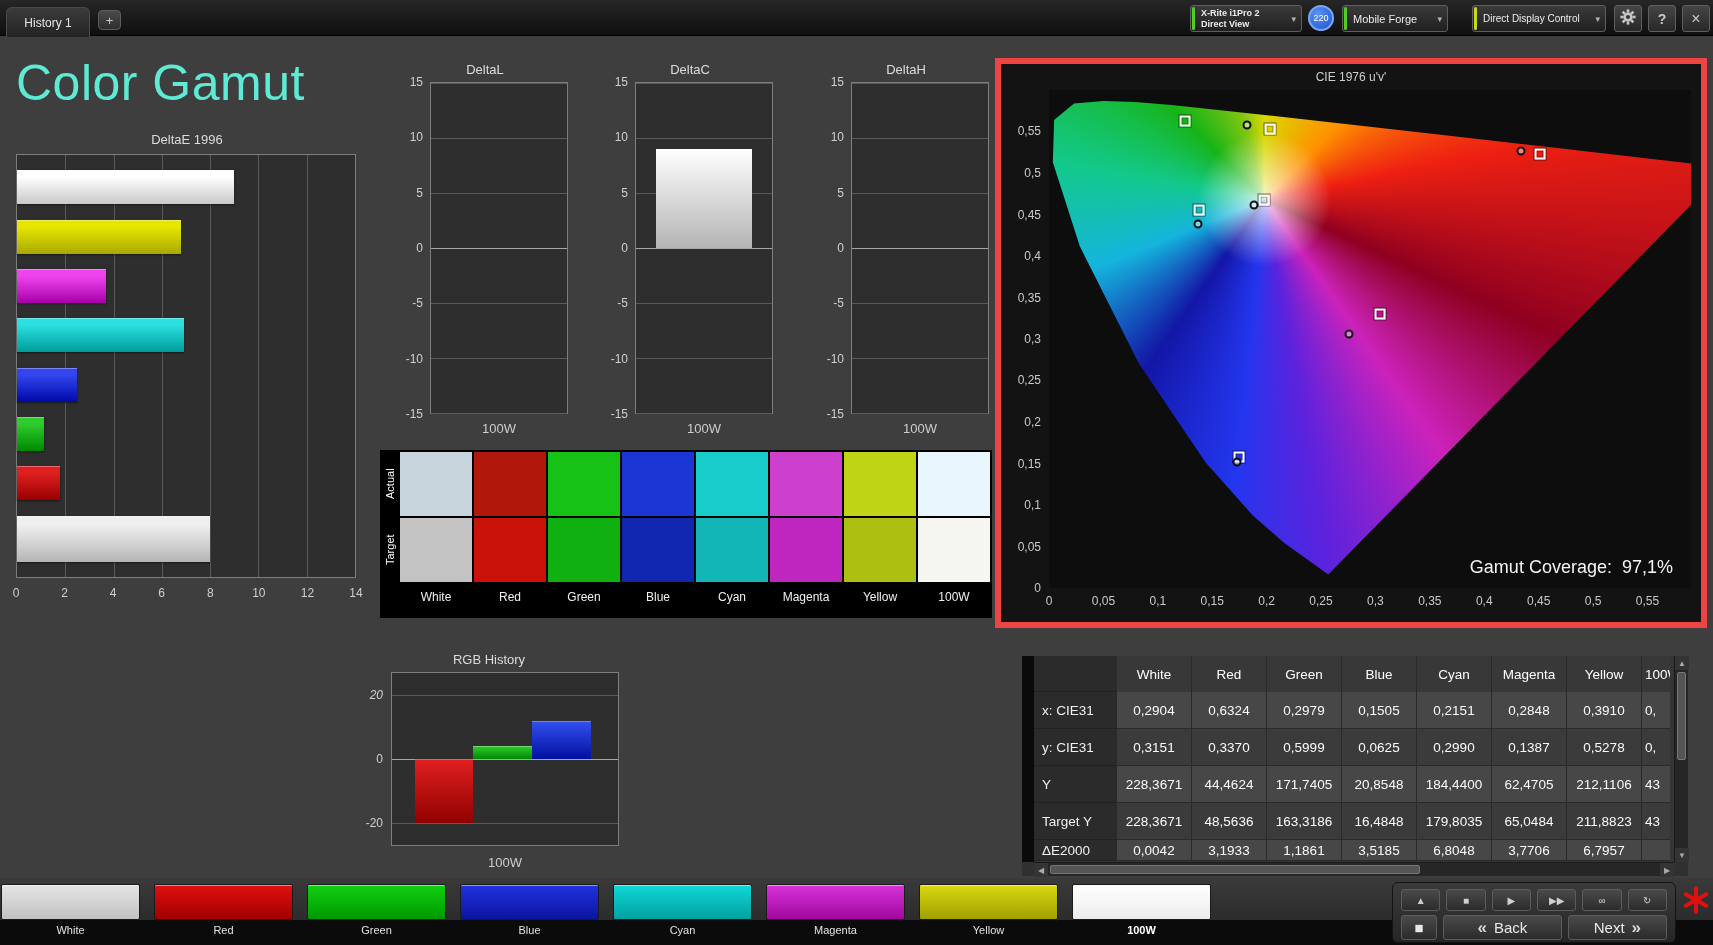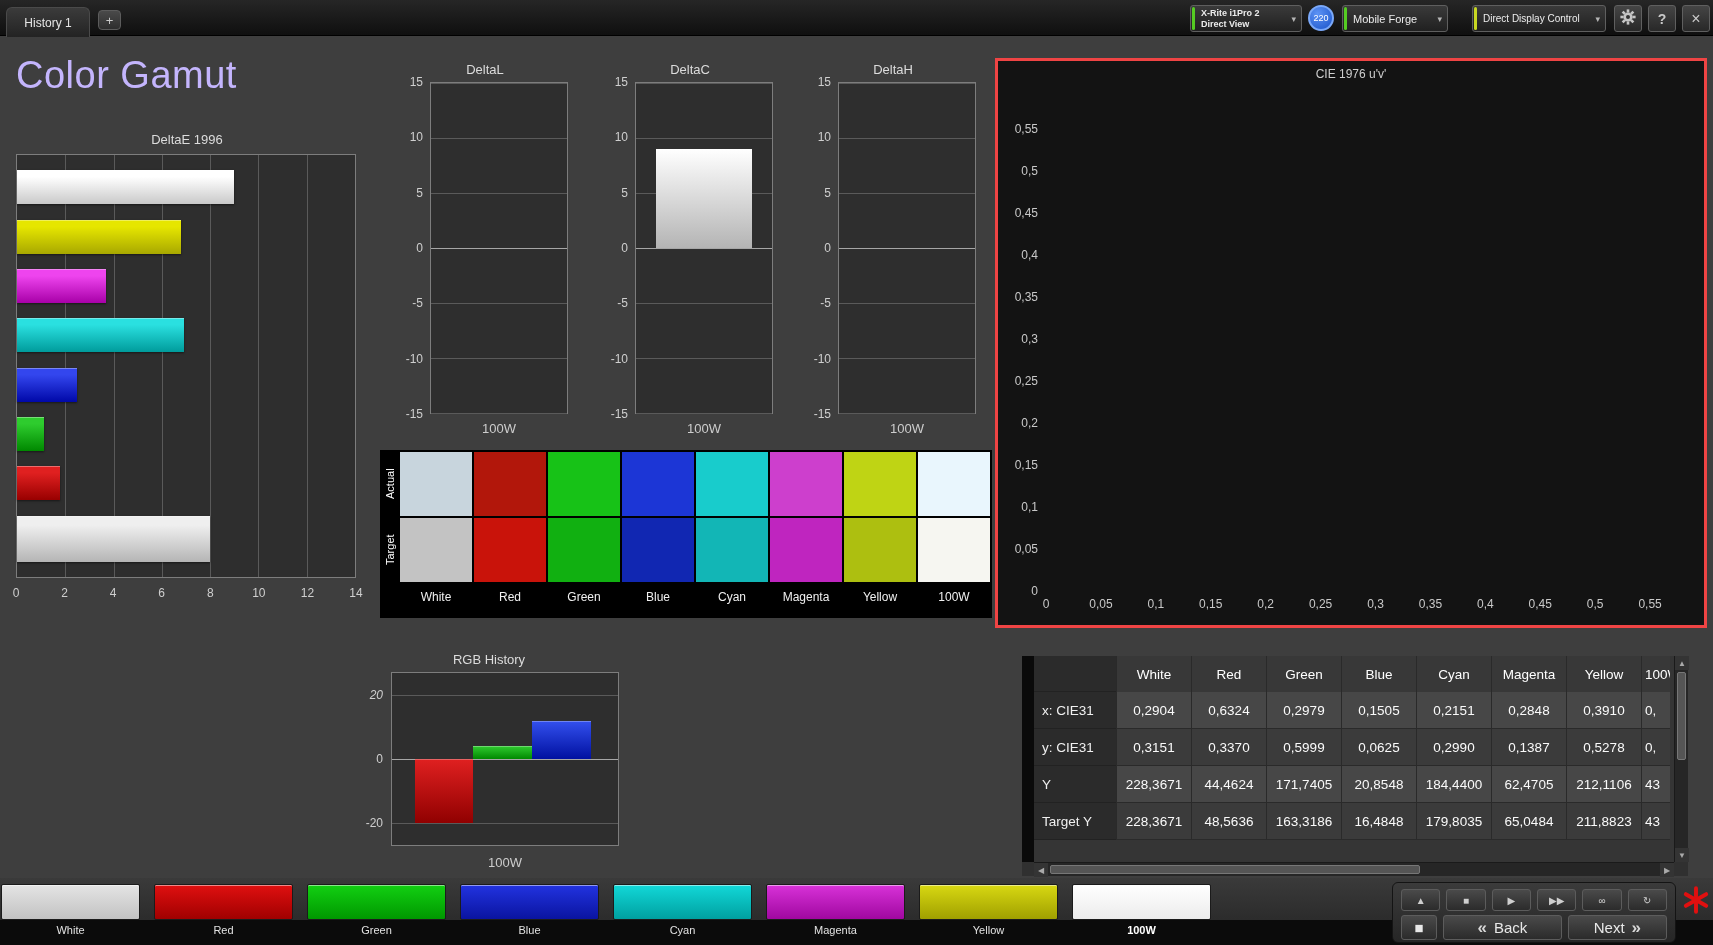--- a/index.html
+++ b/index.html
@@ -11,21 +11,21 @@
 #topbar{position:absolute;left:0;top:0;width:100%;height:36px;background:linear-gradient(#262626,#0f0f0f);border-bottom:1px solid #000}
 .tab{position:absolute;left:6px;top:7px;width:84px;height:30px;background:linear-gradient(#3b3b3b,#232323);border:1px solid #4a4a4a;border-bottom:none;border-radius:6px 6px 0 0;color:#e6e6e6;font-size:12px;display:flex;align-items:center;justify-content:center}
 .addtab{position:absolute;left:98px;top:10px;width:23px;height:20px;background:linear-gradient(#4a4a4a,#2e2e2e);border:1px solid #5c5c5c;border-radius:4px;color:#ccc;font-size:13px;display:flex;align-items:center;justify-content:center}
 .dd{position:absolute;top:5px;height:27px;background:linear-gradient(#3a3a3a,#202020);border:1px solid #5f5f5f;border-radius:3px;color:#ececec;display:flex;align-items:center;padding:0 5px 0 10px;font-size:11px}
 .dd .accent{position:absolute;left:1px;top:1px;bottom:1px;width:3px;border-radius:2px}
 .dd .arrow{margin-left:auto;color:#b5b5b5;font-size:9px;padding-left:7px}
 .dd .two{display:flex;flex-direction:column;line-height:1.2;font-size:9px;font-weight:bold}
 .badge{position:absolute;top:5px;width:26px;height:26px;border-radius:50%;background:radial-gradient(circle at 35% 30%,#5d93f5,#1a53c8);border:2px solid #7aa8f8;color:#fff;font-size:9px;font-weight:normal;display:flex;align-items:center;justify-content:center}
 .sqbtn{position:absolute;top:5px;width:28px;height:27px;background:linear-gradient(#454545,#282828);border:1px solid #5f5f5f;border-radius:3px;color:#c9c9c9;display:flex;align-items:center;justify-content:center;font-size:14px}
 
-.page-title{position:absolute;left:16px;top:54px;font-size:38px;color:#c4b5fd;letter-spacing:.5px}
+.page-title{position:absolute;left:16px;top:54px;font-size:50px;color:#5eead4;letter-spacing:.5px}
 .chart-title{position:absolute;left:0;right:0;top:2px;text-align:center;font-size:13px;color:#dcdcdc}
 
 
 .vgrid{position:absolute;top:0;bottom:0;width:1px;background:#5a5a5a}
 .hgrid{position:absolute;left:0;right:0;height:1px;background:#5a5a5a}
 .hgrid.zero{background:#a6a6a6}
 .xtick{position:absolute;transform:translateX(-50%);font-size:12px;color:#cfcfcf}
 .ytick{position:absolute;right:4px;transform:translateY(-50%);font-size:12px;color:#cfcfcf}
 .vbar{position:absolute;box-shadow:inset 0 1px rgba(255,255,255,.3)}
 
@@ -45,21 +45,21 @@
 .mini-xlabel{position:absolute;left:30px;right:2px;bottom:20px;text-align:center;font-size:13px;color:#cdcdcd}
 
 
 #swatches{position:absolute;left:380px;top:450px;width:612px;height:168px;background:#000}
 .sw-rowlab{position:absolute;left:2px;width:16px;height:64px;color:#fff;font-size:11px;writing-mode:vertical-rl;transform:rotate(180deg);display:flex;align-items:center;justify-content:center}
 .sw-col{position:absolute;top:2px;width:72px;height:164px}
 .sw{position:absolute;left:0;width:72px;height:64px}
 .sw-label{position:absolute;left:0;width:72px;top:138px;text-align:center;font-size:12px;color:#f0f0f0}
 
 
-#cie76{position:absolute;left:995px;top:58px;width:712px;height:570px;background:#131313;border:3px solid #ef4444}
+#cie76{position:absolute;left:995px;top:58px;width:712px;height:570px;background:#131313;border:6px solid #ef4444}
 #cie76 .chart-title{top:6px;font-size:12px;color:#cfcfcf}
 .cie-plot{position:absolute;left:48px;top:26px;right:10px;bottom:34px;background:#0d0d0d}
 .cie-yaxis{position:absolute;left:2px;top:26px;bottom:34px;width:42px}
 .cie-ytick{position:absolute;right:4px;transform:translateY(-50%);font-size:12px;color:#c9c9c9}
 .cie-xaxis{position:absolute;left:48px;right:10px;bottom:12px;height:16px}
 .cie-xtick{position:absolute;transform:translateX(-50%);font-size:12px;color:#c9c9c9}
 .horseshoe{position:absolute;inset:0;
  background:
   radial-gradient(circle 95px at 33.6% 22%, rgba(255,255,255,.8), rgba(255,255,255,0) 70%),
   conic-gradient(from 0deg at 33.6% 22%, #d8d800 0deg, #ff9100 45deg, #ee2012 78deg, #8f0020 115deg, #cc22bb 145deg, #5c22dd 170deg, #2336ee 186deg, #1316a6 215deg, #15b4dd 248deg, #13c98c 280deg, #17b417 315deg, #7fc611 345deg, #d8d800 360deg);
@@ -267,21 +267,21 @@
           <div class="hgrid" style="top: 16.6667%;"></div>
           <div class="hgrid" style="top: 33.3333%;"></div>
           <div class="hgrid zero" style="top: 50%;"></div>
           <div class="hgrid" style="top: 66.6667%;"></div>
           <div class="hgrid" style="top: 83.3333%;"></div>
           <div class="hgrid" style="top: 100%;"></div>
           <div class="vbar" style="left: 15%; width: 70%; top: 20%; height: 30%; background: linear-gradient(rgb(255, 255, 255), rgb(180, 180, 180));"></div>
         </div>
         <div class="mini-xlabel">100W</div>
       </div>
-      <div class="mini" style="left: 408px;">
+      <div class="mini" style="left: 421px;">
         <div class="chart-title">DeltaH</div>
         <div class="mini-ylab">
           <div class="ytick" style="top: 0%;">15</div>
           <div class="ytick" style="top: 16.6667%;">10</div>
           <div class="ytick" style="top: 33.3333%;">5</div>
           <div class="ytick" style="top: 50%;">0</div>
           <div class="ytick" style="top: 66.6667%;">-5</div>
           <div class="ytick" style="top: 83.3333%;">-10</div>
           <div class="ytick" style="top: 100%;">-15</div>
         </div>
@@ -354,20 +354,40 @@
         <div class="cie-ytick" style="top: 75%;">0,15</div>
         <div class="cie-ytick" style="top: 66.6667%;">0,2</div>
         <div class="cie-ytick" style="top: 58.3333%;">0,25</div>
         <div class="cie-ytick" style="top: 50%;">0,3</div>
         <div class="cie-ytick" style="top: 41.6667%;">0,35</div>
         <div class="cie-ytick" style="top: 33.3333%;">0,4</div>
         <div class="cie-ytick" style="top: 25%;">0,45</div>
         <div class="cie-ytick" style="top: 16.6667%;">0,5</div>
         <div class="cie-ytick" style="top: 8.33333%;">0,55</div>
       </div>
+    <div class="cie-plot">
+      <div class="horseshoe"></div>
+      <div class="coverage">
+        <span>Gamut Coverage:</span>&nbsp;
+        <span>97,1%</span>
+      </div>
+    <div class="cie-square" style="left: 21.1864%; top: 6.25%;"></div>
+        <div class="cie-square" style="left: 34.4068%; top: 7.83333%;"></div>
+        <div class="cie-square" style="left: 33.5593%; top: 22%;"></div>
+        <div class="cie-square" style="left: 23.3898%; top: 24.1667%;"></div>
+        <div class="cie-square" style="left: 76.4407%; top: 12.8333%;"></div>
+        <div class="cie-square" style="left: 51.5254%; top: 45%;"></div>
+        <div class="cie-square" style="left: 29.661%; top: 73.6667%;"></div>
+        <div class="cie-circle" style="left: 30.8475%; top: 7%;"></div>
+        <div class="cie-circle" style="left: 31.8644%; top: 23%;"></div>
+        <div class="cie-circle" style="left: 23.2203%; top: 27%;"></div>
+        <div class="cie-circle" style="left: 46.7797%; top: 49%;"></div>
+        <div class="cie-circle" style="left: 73.5593%; top: 12.3333%;"></div>
+        <div class="cie-circle" style="left: 29.322%; top: 74.6667%;"></div>
+      </div>
     <div class="cie-xaxis">
         <div class="cie-xtick" style="left: 0%;">0</div>
         <div class="cie-xtick" style="left: 8.47458%;">0,05</div>
         <div class="cie-xtick" style="left: 16.9492%;">0,1</div>
         <div class="cie-xtick" style="left: 25.4237%;">0,15</div>
         <div class="cie-xtick" style="left: 33.8983%;">0,2</div>
         <div class="cie-xtick" style="left: 42.3729%;">0,25</div>
         <div class="cie-xtick" style="left: 50.8475%;">0,3</div>
         <div class="cie-xtick" style="left: 59.322%;">0,35</div>
         <div class="cie-xtick" style="left: 67.7966%;">0,4</div>
@@ -449,20 +469,31 @@
             <div class="tl">Target Y</div>
             <div class="td">228,3671</div>
             <div class="td">48,5636</div>
             <div class="td">163,3186</div>
             <div class="td">16,4848</div>
             <div class="td">179,8035</div>
             <div class="td">65,0484</div>
             <div class="td">211,8823</div>
             <div class="td last">43</div>
           </div>
+          <div class="tr even clipped">
+            <div class="tl">ΔE2000</div>
+            <div class="td">0,0042</div>
+            <div class="td">3,1933</div>
+            <div class="td">1,1861</div>
+            <div class="td">3,5185</div>
+            <div class="td">6,8048</div>
+            <div class="td">3,7706</div>
+            <div class="td">6,7957</div>
+            <div class="td last"></div>
+          </div>
         </div>
     </div>
     <div class="vscroll">
       <div class="sbtn" style="top:0">▲</div>
       <div class="sthumb" style="left:2px;right:2px;top:16px;height:88px"></div>
       <div class="sbtn" style="bottom:0">▼</div>
     </div>
     <div class="hscroll">
       <div class="sbtn" style="left:0">◀</div>
       <div class="sthumb" style="top:2px;bottom:2px;left:16px;width:370px"></div>

